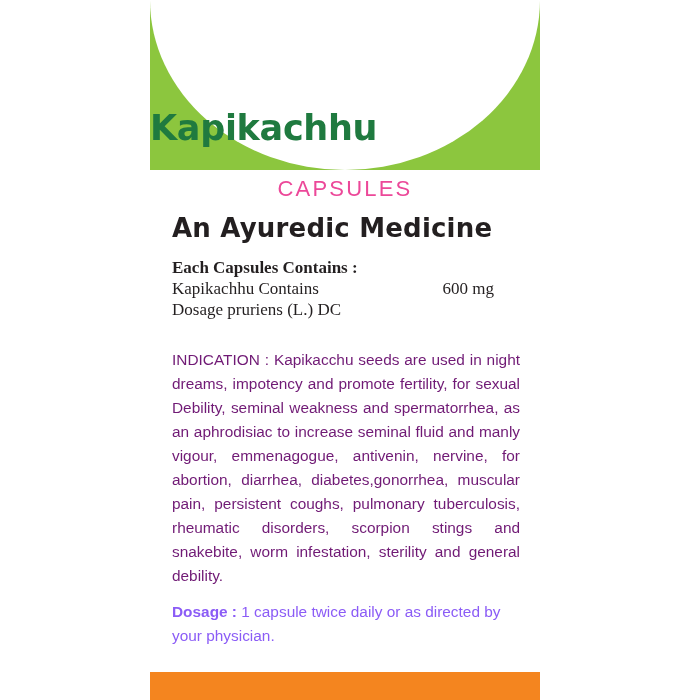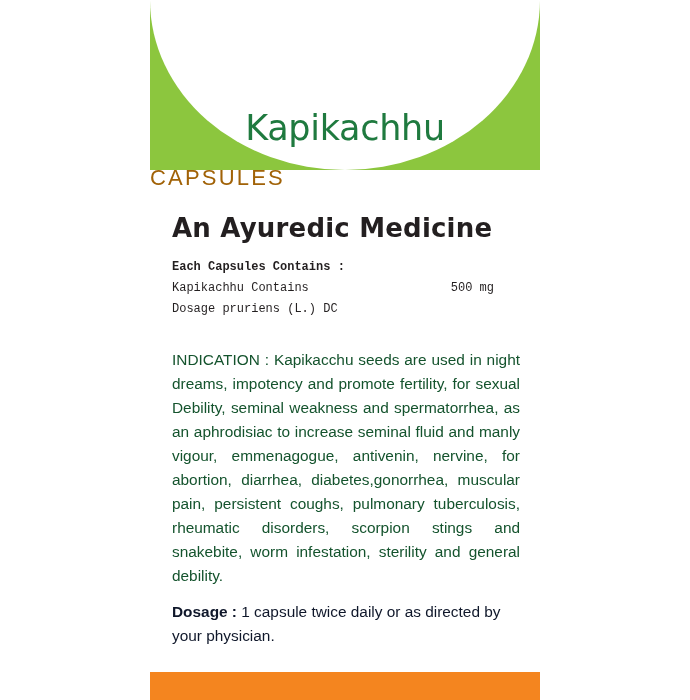--- a/index.html
+++ b/index.html
@@ -67,33 +67,34 @@
     top: 0;
     width: 390px;
     height: 672px;
   }
 
   .brand {
     position: absolute;
     top: 108px;
     left: 0;
     width: 390px;
-    text-align: center;
+    text-align: left;
     color: #1f7a3f;
     font-size: 35px;
-    font-weight: normal;
+    font-weight: bold;
     letter-spacing: -0.3px;
     font-family: "DejaVu Sans", sans-serif;
   }
   .brand-sub {
     position: absolute;
-    top: 165px;
+    top: 176px;
     left: 0;
     width: 390px;
-    color: #a16207;
+    text-align: center;
+    color: #ec4899;
     font-size: 22px;
     letter-spacing: 2.2px;
     font-family: "Liberation Sans", sans-serif;
   }
 
   .tagline {
     position: absolute;
     top: 213px;
     left: 22px;
     width: 350px;
@@ -103,54 +104,54 @@
     font-family: "DejaVu Sans", sans-serif;
     letter-spacing: 0.2px;
   }
 
   .contains-block {
     position: absolute;
     top: 257px;
     left: 22px;
     width: 350px;
     color: #231f20;
-    font-size: 12px;
+    font-size: 17px;
     line-height: 21px;
-    font-family: Liberation Mono, monospace;
+    font-family: Liberation Serif, serif;
   }
   .contains-title { font-weight: bold; }
   .contains-row {
     display: flex;
     justify-content: space-between;
     width: 340px;
   }
   .contains-row .name { }
   .contains-row .amt { padding-right: 18px; }
   .latin { }
 
   .indication {
     position: absolute;
     top: 348px;
     left: 22px;
     width: 348px;
-    color: #14532d;
+    color: #701a75;
     font-size: 15.4px;
     line-height: 24px;
     text-align: justify;
     text-justify: inter-word;
     font-family: "Liberation Sans", sans-serif;
   }
   .indication .lead { }
 
   .dosage {
     position: absolute;
     top: 600px;
     left: 22px;
     width: 348px;
-    color: #0f172a;
+    color: #8b5cf6;
     font-size: 15.4px;
     line-height: 24px;
     font-family: "Liberation Sans", sans-serif;
   }
   .dosage b { font-weight: bold; }
 </style>
 </head>
 <body>
 
 <div class="label-wrap">
@@ -164,21 +165,21 @@
 
     <div class="brand">Kapikachhu</div>
     <div class="brand-sub">CAPSULES</div>
 
     <div class="tagline">An Ayuredic  Medicine</div>
 
     <div class="contains-block">
       <div class="contains-title">Each Capsules Contains :</div>
       <div class="contains-row">
         <span class="name">Kapikachhu Contains</span>
-        <span class="amt">500 mg</span>
+        <span class="amt">600 mg</span>
       </div>
       <div class="latin">Dosage pruriens (L.) DC</div>
     </div>
 
     <div class="indication">
       <span class="lead">INDICATION : </span><span>Kapikacchu seeds are used in night dreams, impotency and promote fertility, for sexual Debility, seminal weakness and spermatorrhea, as an aphrodisiac to increase seminal fluid and manly vigour, emmenagogue, antivenin, nervine, for abortion, diarrhea, diabetes,gonorrhea, muscular pain, persistent coughs, pulmonary tuberculosis, rheumatic disorders, scorpion stings and snakebite, worm infestation, sterility and general debility.</span>
     </div>
 
     <div class="dosage">
       <b>Dosage : </b><span>1 capsule twice daily or as directed by your physician.</span>

